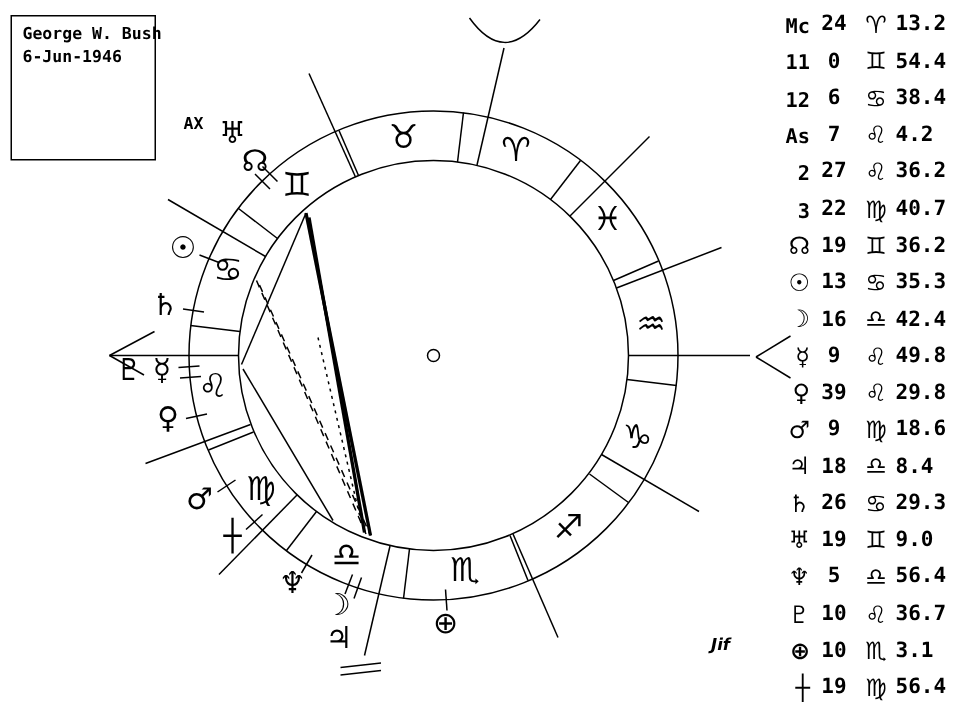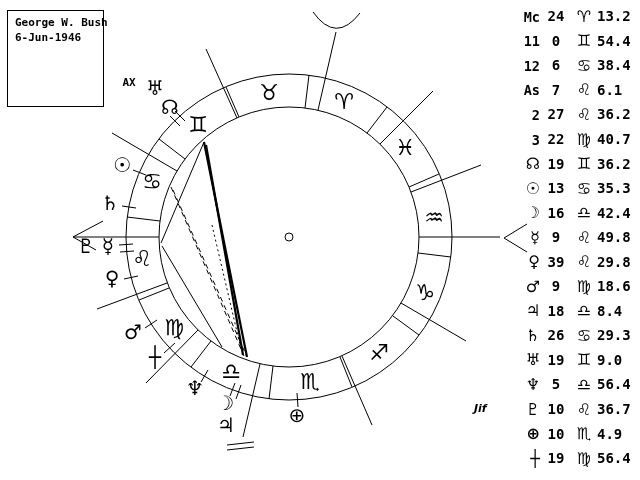--- a/index.html
+++ b/index.html
@@ -34,21 +34,21 @@
     height:24.55px;align-items:center;
   }
   .c1{text-align:right;padding-right:1px;}
   .c1 .lab{font-size:13.5px;}
   .c1 .bglyph{font-family:"DejaVu Sans","DejaVu Sans Mono",sans-serif;font-size:16px;font-weight:bold;}
   .c2{text-align:center;}
   .c3{text-align:center;font-family:"DejaVu Sans","DejaVu Sans Mono",sans-serif;font-size:16px;}
   .c4{}
   
   .watermark{
-    position:absolute;left:474px;top:402px;
+    position:absolute;left:474px;top:423px;
     font:italic bold 11px "DejaVu Sans",sans-serif;
   }
 </style>
 </head>
 <body>
 
 <svg class="wheel-svg" width="640" height="480" viewBox="0 0 640 480">
 
   <circle cx="289" cy="237" r="163"></circle>
   <circle cx="289" cy="237" r="130"></circle>
@@ -184,21 +184,21 @@
   <div class="trow">
     <span class="c1"><span class="lab">12</span><span class="bglyph"></span></span>
     <span class="c2">6</span>
     <span class="c3">♋</span>
     <span class="c4">38.4</span>
   </div>
   <div class="trow">
     <span class="c1"><span class="lab">As</span><span class="bglyph"></span></span>
     <span class="c2">7</span>
     <span class="c3">♌</span>
-    <span class="c4">6.1</span>
+    <span class="c4">4.2</span>
   </div>
   <div class="trow">
     <span class="c1"><span class="lab">2</span><span class="bglyph"></span></span>
     <span class="c2">27</span>
     <span class="c3">♌</span>
     <span class="c4">36.2</span>
   </div>
   <div class="trow">
     <span class="c1"><span class="lab">3</span><span class="bglyph"></span></span>
     <span class="c2">22</span>
@@ -268,21 +268,21 @@
   <div class="trow">
     <span class="c1"><span class="lab"></span><span class="bglyph">♇</span></span>
     <span class="c2">10</span>
     <span class="c3">♌</span>
     <span class="c4">36.7</span>
   </div>
   <div class="trow">
     <span class="c1"><span class="lab"></span><span class="bglyph">⊕</span></span>
     <span class="c2">10</span>
     <span class="c3">♏</span>
-    <span class="c4">4.9</span>
+    <span class="c4">3.1</span>
   </div>
   <div class="trow">
     <span class="c1"><span class="lab"></span><span class="bglyph">┼</span></span>
     <span class="c2">19</span>
     <span class="c3">♍</span>
     <span class="c4">56.4</span>
   </div>
 </div>
 
 <div class="watermark">Jif</div>

